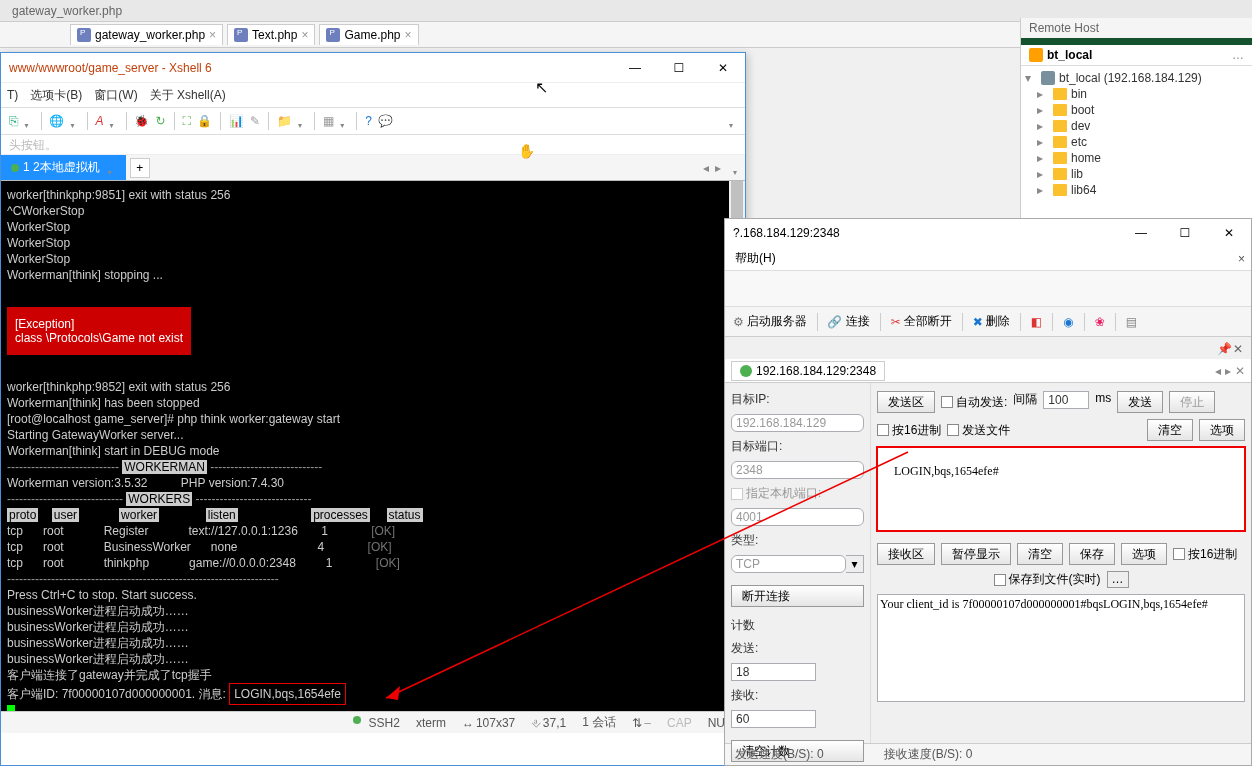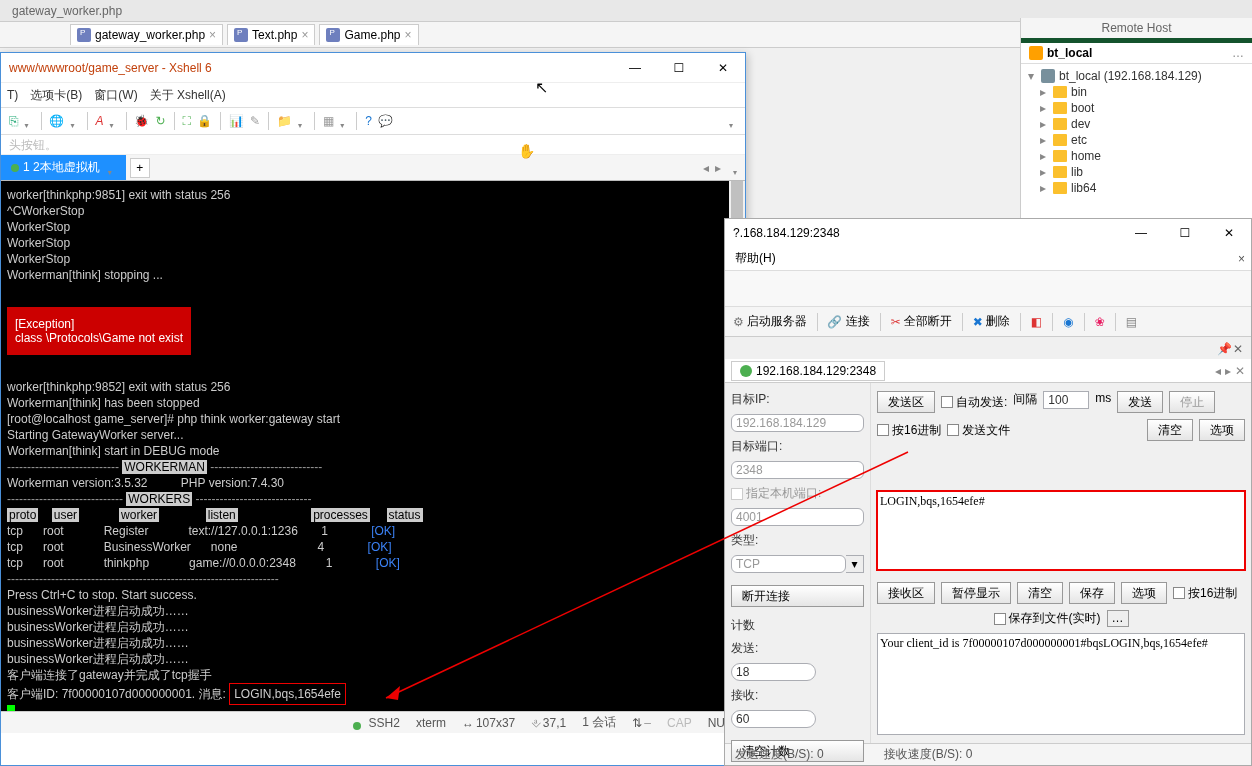--- a/index.html
+++ b/index.html
@@ -32,34 +32,34 @@
 
 .xshell-tabs { height: 26px; display: flex; align-items: center; background: #f5f5f5; border-bottom: 1px solid #bbb; position: relative; }
 .xshell-tab-active { background: #1e90ff; color: #fff; padding: 4px 10px; height: 100%; display: flex; align-items: center; gap: 4px; }
 .dot-green { width: 8px; height: 8px; background: #4caf50; border-radius: 50%; display: inline-block; }
 .xshell-tab-add { width: 20px; height: 20px; background: #fff; border: 1px solid #ccc; display: flex; align-items: center; justify-content: center; margin-left: 4px; cursor: pointer; }
 .tab-nav-arrows { position: absolute; right: 24px; display: flex; gap: 6px; color: #888; }
 
 .terminal { background: #000; color: #ccc; font-family: Consolas, monospace; font-size: 13px; padding: 6px; height: 530px; overflow: hidden; white-space: pre; position: relative; }
 .term-line { line-height: 16px; }
 .term-err { background: #c00; color: #fff; padding: 10px 8px; margin: 8px 0; display: inline-block; }
-.term-ok { color: #3b82f6; margin-top: 40px; }
+.term-ok { color: #737373; margin-top: 40px; }
 .term-dash { color: #999; }
 .term-inv { background: #ccc; color: #000; padding: 0 2px; }
 .term-box { border: 1px solid #e00; padding: 2px 4px; display: inline-block; }
 .term-cursor { background: #0f0; width: 8px; height: 14px; display: inline-block; }
 
 .xshell-status { height: 22px; background: #f5f5f5; border-top: 1px solid #ccc; display: flex; align-items: center; gap: 16px; padding: 0 10px; color: #555; justify-content: flex-end; }
 .sb-scroll { position:absolute; right:0; top:0; bottom:22px; width:16px; background:#f0f0f0; }
 .sb-thumb { position:absolute; left:2px; right:2px; background:#c0c0c0; }
 
 
-.remote-panel { position: absolute; top: 18px; right: 0; width: 232px; height: 200px; background: #fff; border-left: 1px solid #ccc; text-align: center; }
+.remote-panel { position: absolute; top: 18px; right: 0; width: 232px; height: 200px; background: #fff; border-left: 1px solid #ccc; }
 .remote-title { padding: 3px 8px; color: #666; background: #f5f5f5; }
-.remote-header { padding: 3px 8px; border-top: 5px solid #14532d; border-bottom: 1px solid #ddd; display: flex; align-items: center; gap: 4px; background:#fff;}
+.remote-header { padding: 3px 8px; border-top: 7px solid #14532d; border-bottom: 1px solid #ddd; display: flex; align-items: center; gap: 4px; background:#fff;}
 .server-icon { width: 14px; height: 14px; background: #ffa000; display: inline-block; border-radius: 2px; }
 .tree { padding: 4px 4px 4px 16px; }
 .tree-item { display: flex; align-items: center; gap: 4px; padding: 1px 0; color: #333; }
 .tree-exp { width: 12px; color: #888; cursor: pointer; }
 .folder-icon { width: 14px; height: 12px; background: #fbc02d; border-radius: 1px; display: inline-block; }
 .server-row-icon { width: 14px; height: 14px; background: #78909c; display: inline-block; border-radius: 2px; }
 
 
 .sock-window { position: absolute; top: 218px; left: 724px; width: 528px; height: 548px; background: #f0f0f0; border: 1px solid #aaa; }
 .sock-title { height: 28px; display: flex; align-items: center; justify-content: space-between; padding: 0 8px; background: #fff; }
@@ -83,28 +83,28 @@
 .field-input { width: 100%; border: 1px solid #abadb3; padding: 2px 4px; background: #fff; color: #333; height: 18px; }
 .field-input[disabled] { color: #999; border-radius: 6px; }
 .select-wrap { display:flex; }
 .select-btn { width:18px; border:1px solid #abadb3; border-left:none; display:flex; align-items:center; justify-content:center; background:#eee; cursor:pointer;}
 
 .btn { border: 1px solid #999; background: linear-gradient(#fff, #e5e5e5); padding: 2px 10px; cursor: pointer; height: 22px; display:inline-flex; align-items:center;}
 .btn[disabled]{ color:#999; cursor:default;}
 .chk { display: inline-flex; align-items: center; gap: 3px; }
 .chk-box { width: 12px; height: 12px; border: 1px solid #888; background: #fff; display: inline-block; }
 
-.send-area { width: 100%; height: 84px; border: 1px solid #abadb3; background: #fff; padding: 2px; font-family: Tahoma; resize: none; margin-top: 44px; }
+.send-area { width: 100%; height: 84px; border: 1px solid #abadb3; background: #fff; padding: 16px; font-family: Tahoma; resize: none; }
 .recv-area { width: 100%; height: 108px; border: 1px solid #abadb3; background: #fff; padding: 2px; font-family: Tahoma; resize: none; }
 
 .row { display: flex; gap: 6px; }
 .row-end { justify-content: flex-end; }
 .grow { flex: 1; }
 
-.count-box { width: 85px; border-radius: 9px; }
+.count-box { width: 85px; }
 
 .sock-status { height: 22px; background: #f5f5f5; border-top: 1px solid #ccc; display: flex; align-items: center; padding: 0 10px; gap: 60px; color: #555; }
 
 .cursor-ptr { position:absolute; top: 78px; left: 535px; font-size:16px; pointer-events:none;}
 .hand-ptr { position:absolute; top: 143px; left: 518px; font-size:14px; pointer-events:none;}
 
 svg.arrow { position:absolute; pointer-events:none; }
 </style>
 </head>
 <body>
@@ -239,21 +239,21 @@
       <span>▸</span>
     </div>
     <span style="position:absolute;right:4px" class="tb-dd"></span>
   </div>
 
   <div class="terminal" id="term"><div class="term-line"></div><div class="term-line">worker[thinkphp:9851] exit with status 256</div><div class="term-line">^CWorkerStop</div><div class="term-line">WorkerStop</div><div class="term-line">WorkerStop</div><div class="term-line">WorkerStop</div><div class="term-line">Workerman[think] stopping ...</div><div class="term-line">&nbsp;</div><div class="term-err">[Exception]<br>class \Protocols\Game not exist</div><div class="term-line">&nbsp;</div><div class="term-line"></div><div class="term-line">worker[thinkphp:9852] exit with status 256</div><div class="term-line">Workerman[think] has been stopped</div><div class="term-line">[root@localhost game_server]# php think worker:gateway start</div><div class="term-line">Starting GatewayWorker server...</div><div class="term-line">Workerman[think] start in DEBUG mode</div><div class="term-line"><span class="term-dash">----------------------------</span> <span class="term-inv">WORKERMAN</span> <span class="term-dash">----------------------------</span></div><div class="term-line">Workerman version:3.5.32          PHP version:7.4.30</div><div class="term-line"><span class="term-dash">-----------------------------</span> <span class="term-inv">WORKERS</span> <span class="term-dash">-----------------------------</span></div><div class="term-line"><span class="term-inv">proto</span>    <span class="term-inv">user</span>            <span class="term-inv">worker</span>              <span class="term-inv">listen</span>                      <span class="term-inv">processes</span>     <span class="term-inv">status</span>  </div><div class="term-line">tcp      root            Register            text://127.0.0.1:1236       1             <span class="term-ok">[OK]</span></div><div class="term-line">tcp      root            BusinessWorker      none                        4             <span class="term-ok">[OK]</span></div><div class="term-line">tcp      root            thinkphp            game://0.0.0.0:2348         1             <span class="term-ok">[OK]</span></div><div class="term-line"><span class="term-dash">--------------------------------------------------------------------</span></div><div class="term-line">Press Ctrl+C to stop. Start success.</div><div class="term-line">businessWorker进程启动成功……</div><div class="term-line">businessWorker进程启动成功……</div><div class="term-line">businessWorker进程启动成功……</div><div class="term-line">businessWorker进程启动成功……</div><div class="term-line">客户端连接了gateway并完成了tcp握手</div><div class="term-line">客户端ID: 7f00000107d000000001. 消息: <span class="term-box">LOGIN,bqs,1654efe</span></div><div class="term-line"><span class="term-cursor"></span></div>
     <div class="sb-scroll"><div class="sb-thumb" style="top:0;height:120px"></div></div>
   </div>
 
   <div class="xshell-status">
-    <span style="display:flex;align-items:flex-end;gap:8px">
+    <span style="display:flex;align-items:flex-start;gap:8px">
         <span style="width:8px;height:8px;background:#4caf50;border-radius:50%;display:inline-block"></span>
         <span>SSH2</span>
       </span>
     <span>xterm</span>
     <span style="display:flex;align-items:center;gap:2px">
         <span>↔</span>
         <span>107x37</span>
       </span>
     <span style="display:flex;align-items:center;gap:2px">
         <span style="color:#888">⎀</span>

